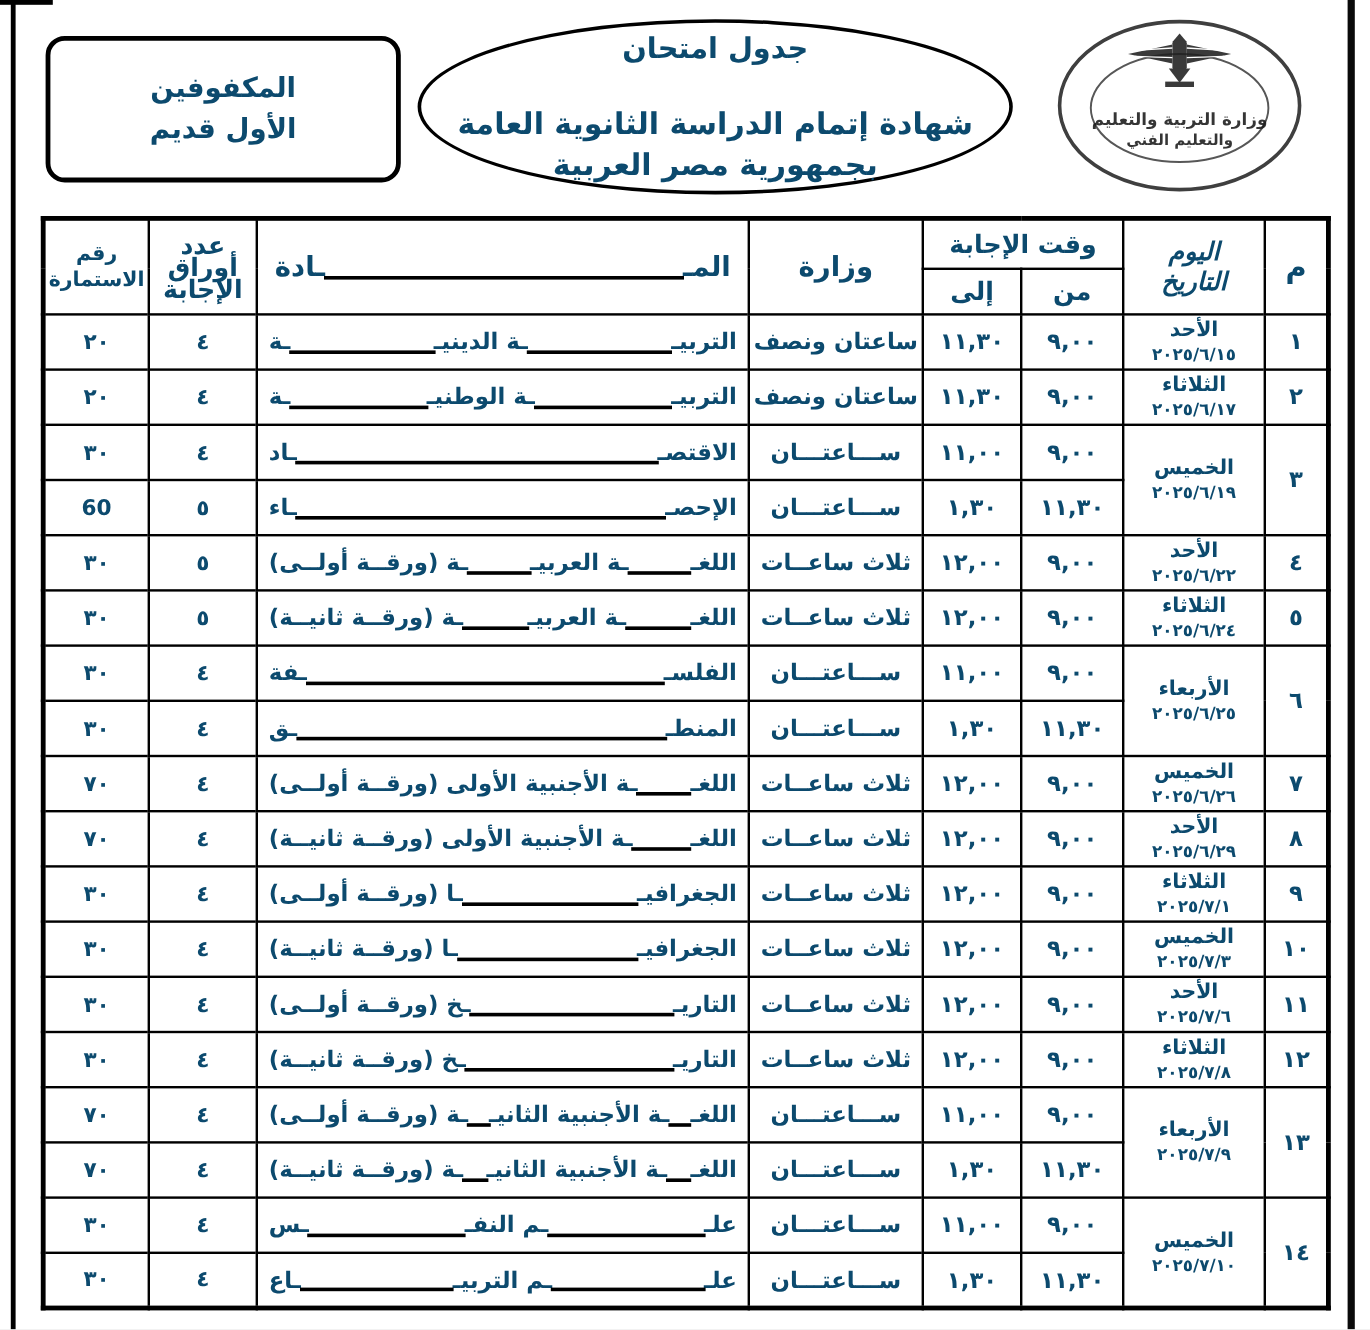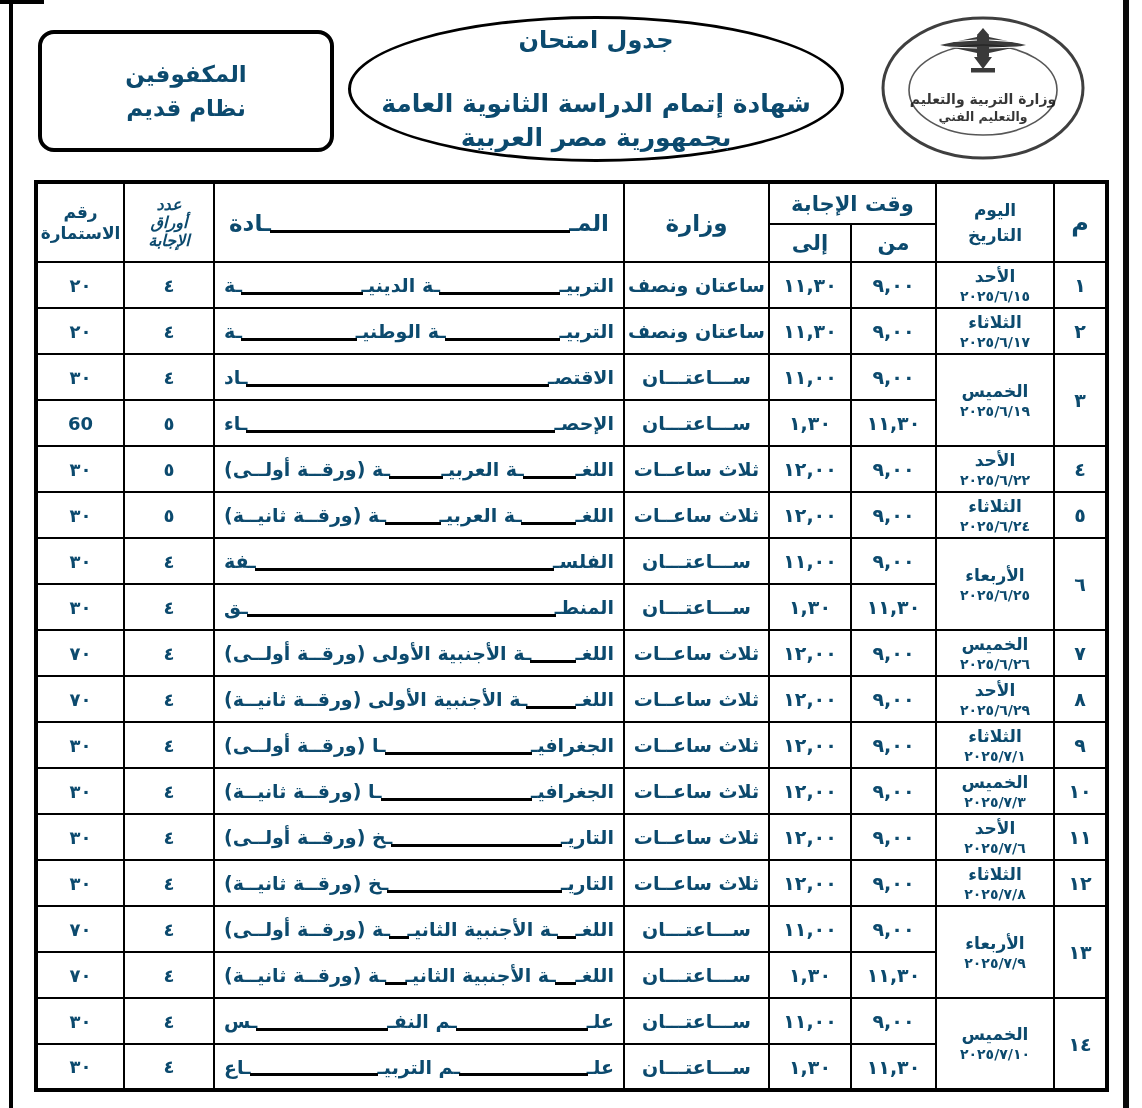--- a/index.html
+++ b/index.html
@@ -37,25 +37,25 @@
     border:4px solid #000;
   }
   .schedule th,.schedule td{
     border:2.5px solid #000;text-align:center;vertical-align:middle;
     font-weight:bold;padding:0;overflow:hidden;
   }
   tr.hr1{height:42px;} tr.hr2{height:38px;}
   .schedule tbody tr{height:46px;}
 
   .h-num{font-size:24px;}
-  .h-day{font-size:17px;line-height:25px;}
+  .h-day{font-size:21px;line-height:25px;font-style:italic;}
   .h-ans{font-size:21px;}
   .h-fromto{font-size:21px;}
   .h-dur{font-size:23px;}
-  .h-sheets{font-size:16px;line-height:18px;font-style:italic;}
+  .h-sheets{font-size:21px;line-height:18px;}
   .h-form{font-size:17px;line-height:21px;}
 
   .ltr{direction:ltr;unicode-bidi:isolate;display:inline-block;}
 
   .c-num{font-size:19px;}
   .c-day .day{font-size:17px;line-height:20px;text-align:center;}
   .c-day .date{font-size:14px;line-height:17px;}
   .c-time{font-size:19px;}
   .c-dur{font-size:19px;}
   .c-sheets{font-size:18px;}
@@ -71,21 +71,21 @@
 </head>
 <body>
 
 <div class="page">
   <div class="frame-left"></div>
   <div class="frame-right"></div>
   <div class="frame-top-stub"></div>
 
   <div class="info-box">
     <div>المكفوفين</div>
-    <div>نظام قديم</div>
+    <div>الأول قديم</div>
   </div>
 
   <div class="title-oval">
     <div class="l1">جدول امتحان</div>
     <div class="l2">شهادة إتمام الدراسة الثانوية العامة</div>
     <div class="l3">بجمهورية مصر العربية</div>
   </div>
 
   <div class="seal">
     <svg width="226" height="162" viewBox="0 0 226 162">

